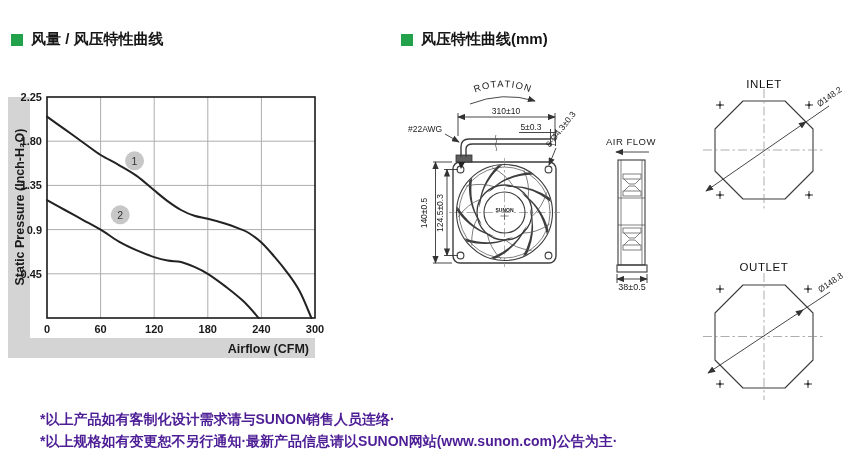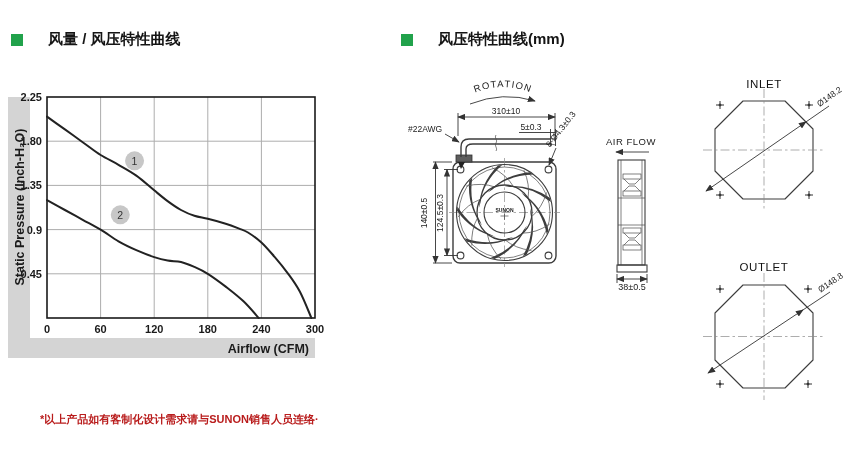--- a/index.html
+++ b/index.html
@@ -1,24 +1,24 @@
 <!DOCTYPE html>
 <html><head>
 <meta charset="utf-8">
 <style>
   html,body{margin:0;padding:0;background:#fff;}
   .page{position:relative;width:865px;height:464px;background:#fff;overflow:hidden;
         font-family:"Liberation Sans","DejaVu Sans",sans-serif;color:#111;}
-  .sec-header{position:absolute;display:flex;align-items:center;gap:25px;
+  .sec-header{position:absolute;display:flex;align-items:center;gap:8px;
               font-size:15px;font-weight:600;color:#151515;}
   .bullet{width:12px;height:12px;flex:0 0 auto;}
   #chart-svg{position:absolute;left:0;top:85px;}
   #draw-svg{position:absolute;left:400px;top:58px;}
-  .footnotes{position:absolute;left:40px;top:408px;font-size:11px;font-weight:700;
-             color:#b91c1c;line-height:22px;white-space:nowrap;}
+  .footnotes{position:absolute;left:40px;top:408px;font-size:14px;font-weight:700;
+             color:#4c1d95;line-height:22px;white-space:nowrap;}
   
   .ln{stroke:#3c3c3c;fill:none;stroke-width:1.1;}
   .lnthin{stroke:#4a4a4a;fill:none;stroke-width:0.7;}
   .cl{stroke:#8a8a8a;fill:none;stroke-width:0.7;stroke-dasharray:9 3 2.5 3;}
   .dimline{stroke:#333;fill:none;stroke-width:0.9;}
   .dimtext{font-size:8.5px;fill:#222;}
   .bigtext{font-size:11.5px;fill:#111;letter-spacing:0.6px;}
   .rottext{font-size:9.5px;fill:#222;letter-spacing:1.2px;}
   .mark{stroke:#333;stroke-width:1;}
 </style>
@@ -236,15 +236,16 @@
       </g>
 
       <line x1="308" y1="315" x2="430" y2="234" class="dimline" marker-start="url(#arrE)"></line>
       <line x1="397" y1="256" x2="403" y2="252" class="dimline" marker-end="url(#arrE)"></line>
       <text x="432" y="227" text-anchor="middle" class="dimtext" transform="rotate(-34 432 227)">Ø148.8</text>
     </g>
   </svg>
 
   <div class="footnotes">
     <div>*以上产品如有客制化设计需求请与SUNON销售人员连络·</div>
+    <div>*以上规格如有变更恕不另行通知·最新产品信息请以SUNON网站(www.sunon.com)公告为主·</div>
   </div>
 
 </div>
 
 </body></html>

